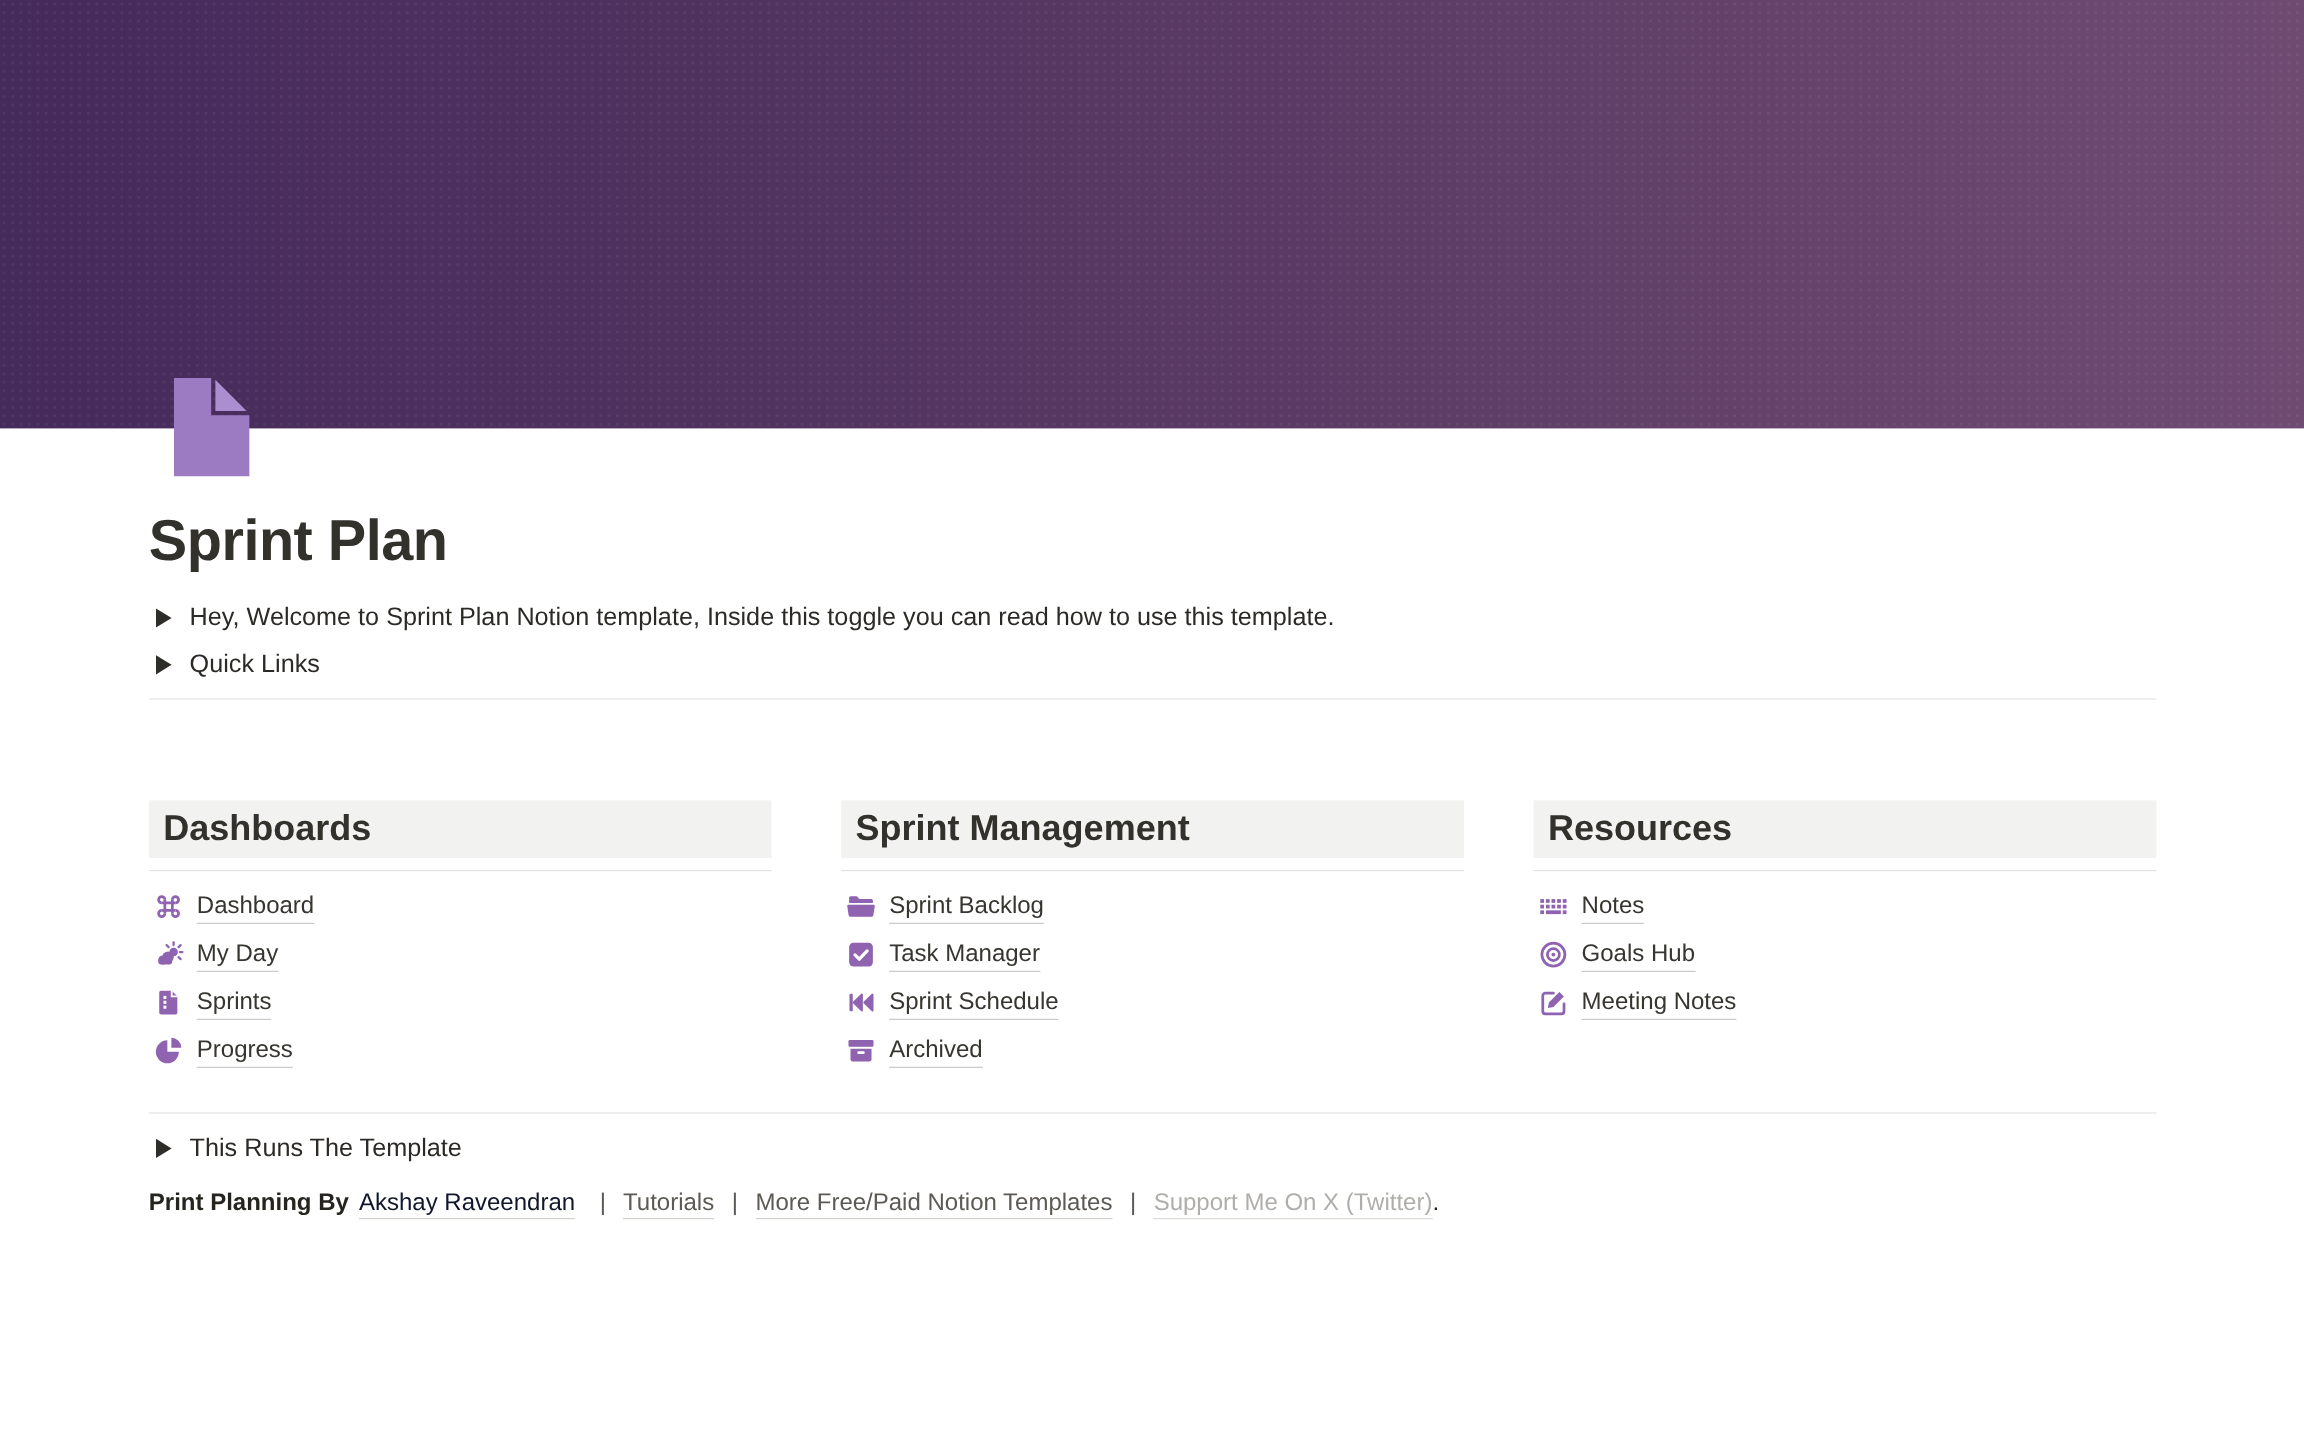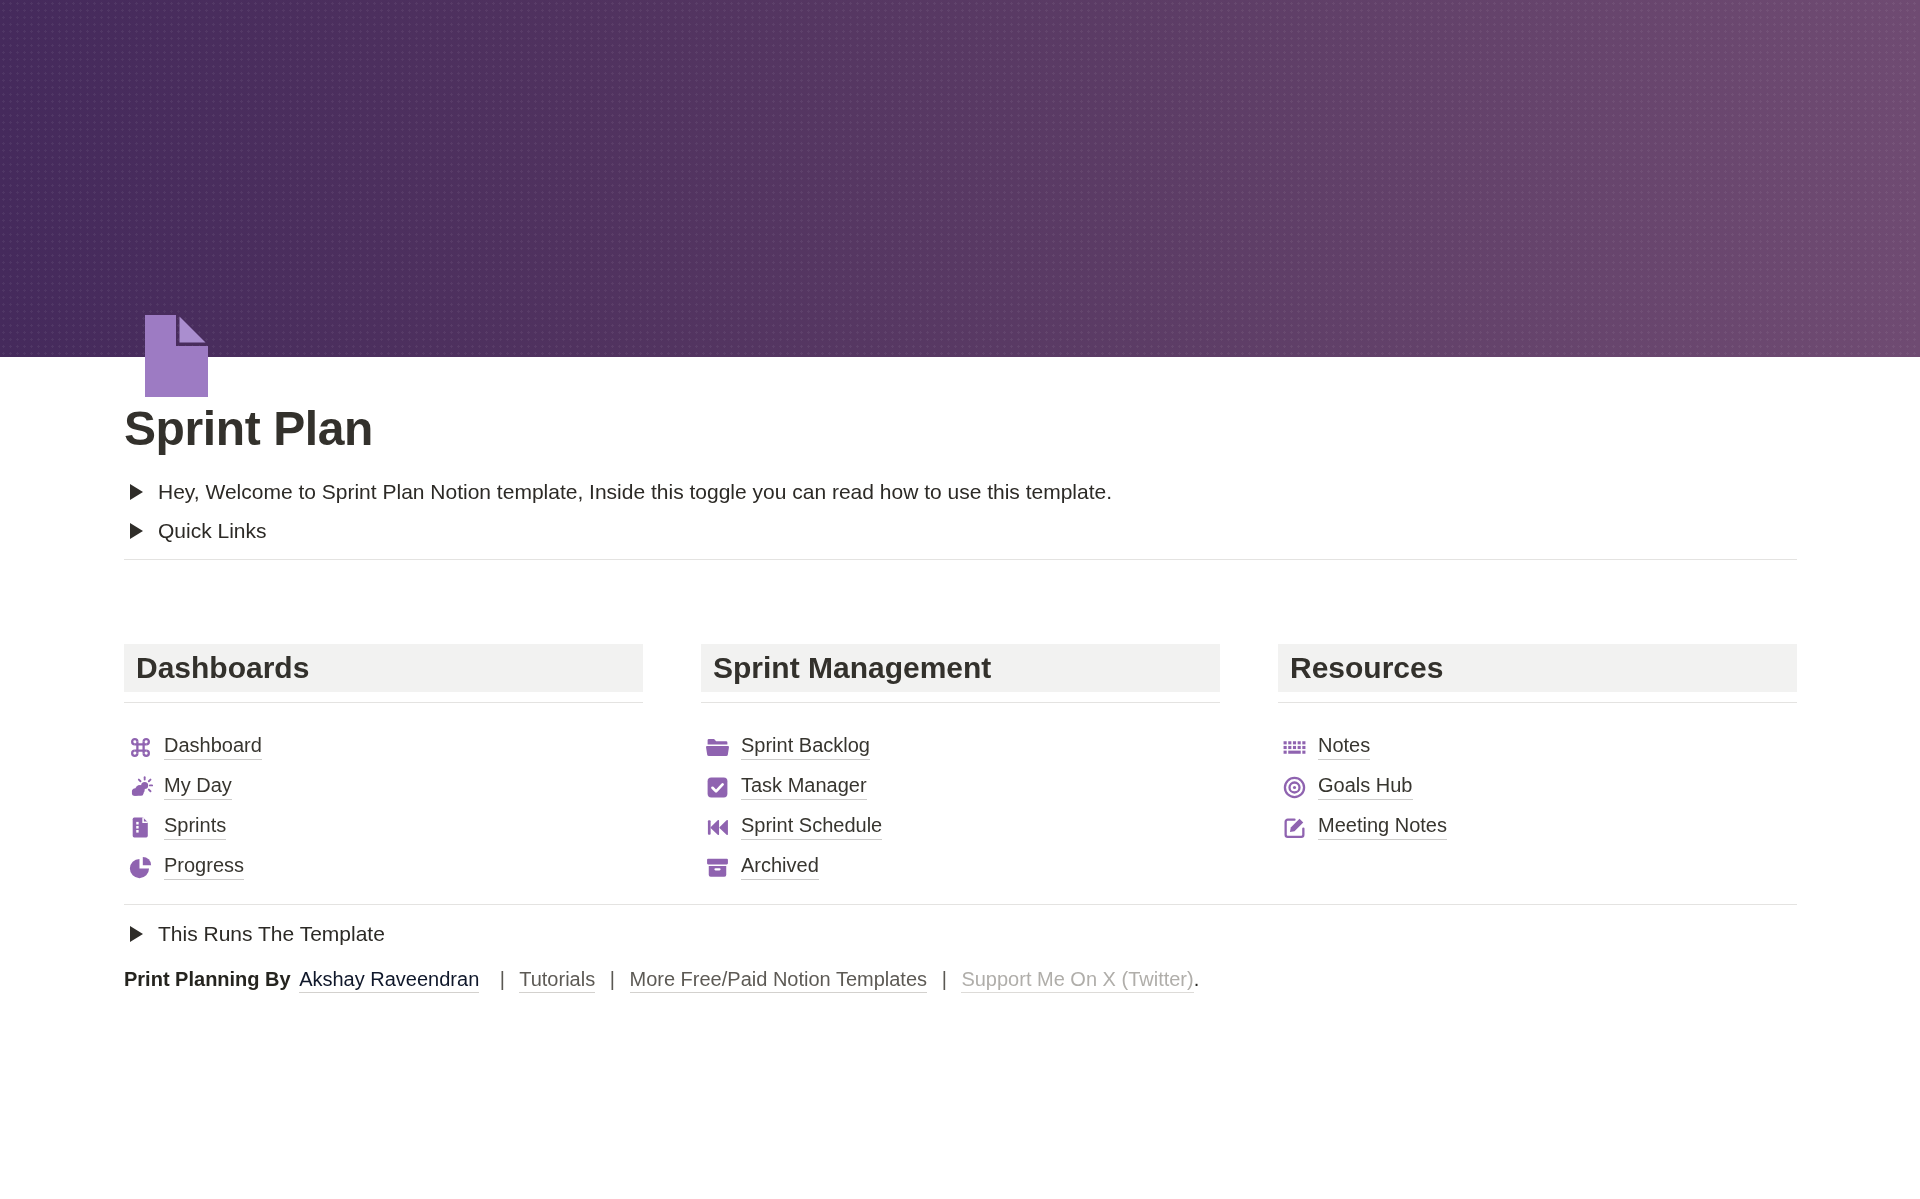--- a/index.html
+++ b/index.html
@@ -7,21 +7,21 @@
     font-family: "Liberation Sans", sans-serif; color: #37352f; }
 
   .cover { position: absolute; left: 0; top: 0; width: 1920px; height: 357px;
     background-image:
       radial-gradient(rgba(255,255,255,0.055) 1px, transparent 1.4px),
       linear-gradient(90deg, #452a5c 0%, #50325f 30%, #5d3d66 62%, #6f4b72 100%);
     background-size: 7px 7px, 100% 100%; }
 
   .page-icon { position: absolute; left: 145px; top: 315px; width: 63px; height: 82px; }
 
-  .content { position: absolute; left: 124px; top: 401px; width: 1673px; }
+  .content { position: absolute; left: 124px; top: 424px; width: 1673px; }
 
   .page-title { font-size: 48px; line-height: 56px; font-weight: 700;
     letter-spacing: -0.4px; color: #33312c; margin-bottom: 16px; }
 
   .toggle-row { display: flex; align-items: center; padding: 5px 0; margin: 1px 0; }
   .toggle-btn { width: 24px; height: 28px; display: flex; align-items: center;
     justify-content: center; margin-right: 10px; flex: none; cursor: pointer; }
   .tri { width: 0; height: 0; border-left: 13px solid #2f2d29;
     border-top: 8px solid transparent; border-bottom: 8px solid transparent; }
   .toggle-label { font-size: 21px; line-height: 28px; color: #2c2a26; }
@@ -29,21 +29,21 @@
   .divider { height: 1px; background: #e4e3e1; width: 100%; }
   .divider-top { margin-top: 9px; }
   .divider-bottom { margin-top: 24px; }
 
   .columns { display: flex; gap: 58px; margin-top: 84px; }
   .column { flex: 1; min-width: 0; }
   .col-header { background: #f2f2f1; padding: 7px 12px; font-size: 30px;
     line-height: 34px; font-weight: 700; color: #33312c; }
   .col-divider { margin-top: 10px; }
   .col-items { margin-top: 17px; }
-  .link-item { display: flex; align-items: flex-end; height: 40px; padding-left: 4px; cursor: pointer; }
+  .link-item { display: flex; align-items: flex-start; height: 40px; padding-left: 4px; cursor: pointer; }
   .item-icon { width: 25px; height: 25px; margin-right: 11px; flex: none;
     display: flex; align-items: center; justify-content: center; }
   .item-icon svg { width: 25px; height: 25px; }
   .item-label { font-size: 20px; line-height: 25px; color: #37352f;
     border-bottom: 1.5px solid rgba(55,53,47,0.25); padding-bottom: 1px; }
 
   .bottom-toggle { margin-top: 10px; }
 
   .footer { margin-top: 12px; font-size: 20px; line-height: 28px; color: #25241f; padding-bottom: 4px; }
   .f-link { padding-bottom: 2px; border-bottom: 1.5px solid #d3d1ce; cursor: pointer; }

